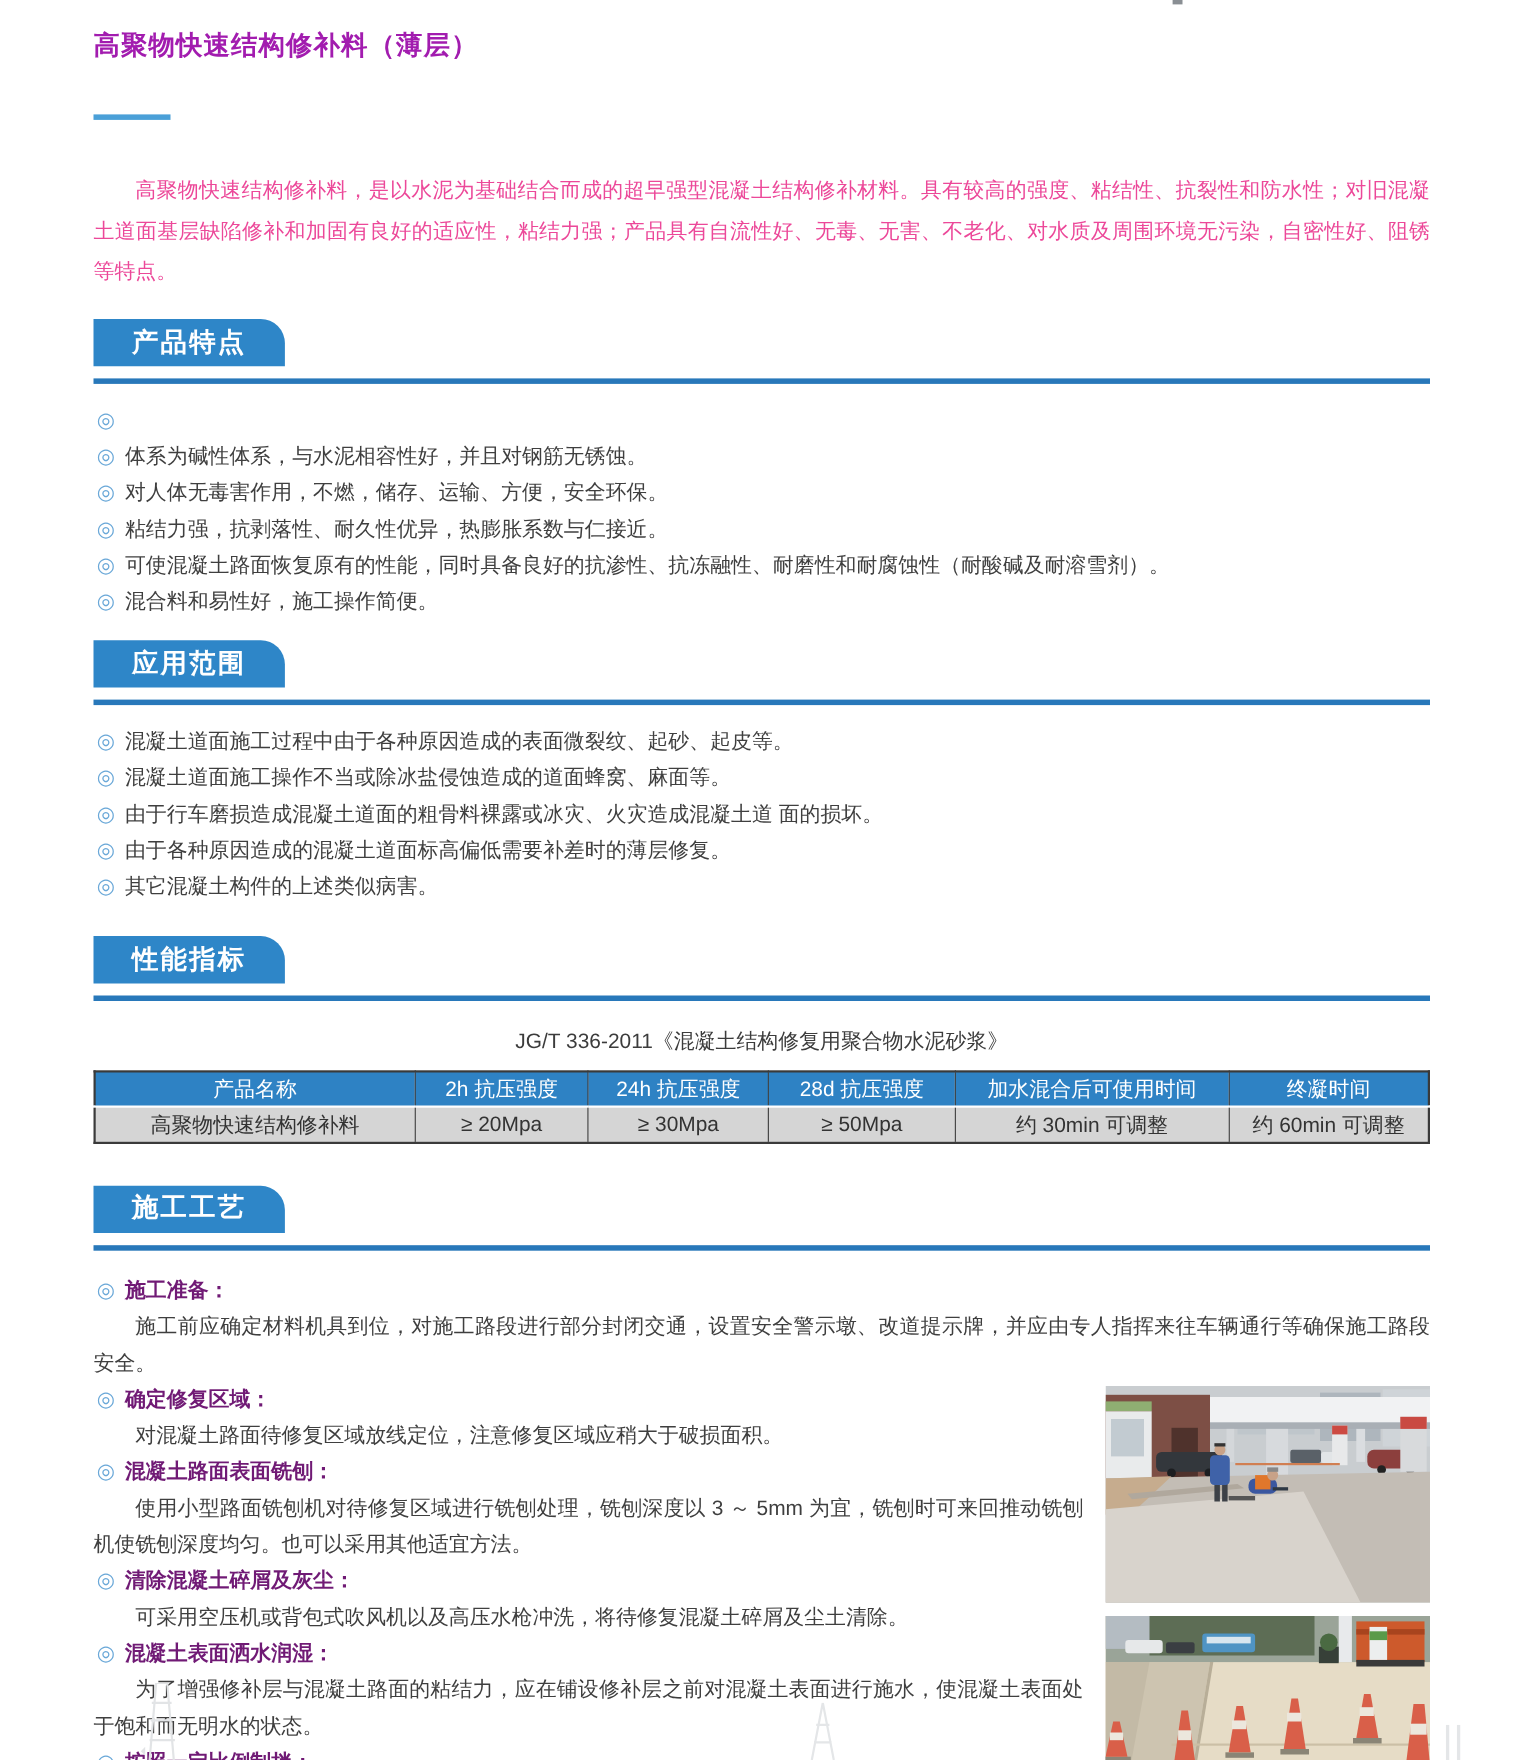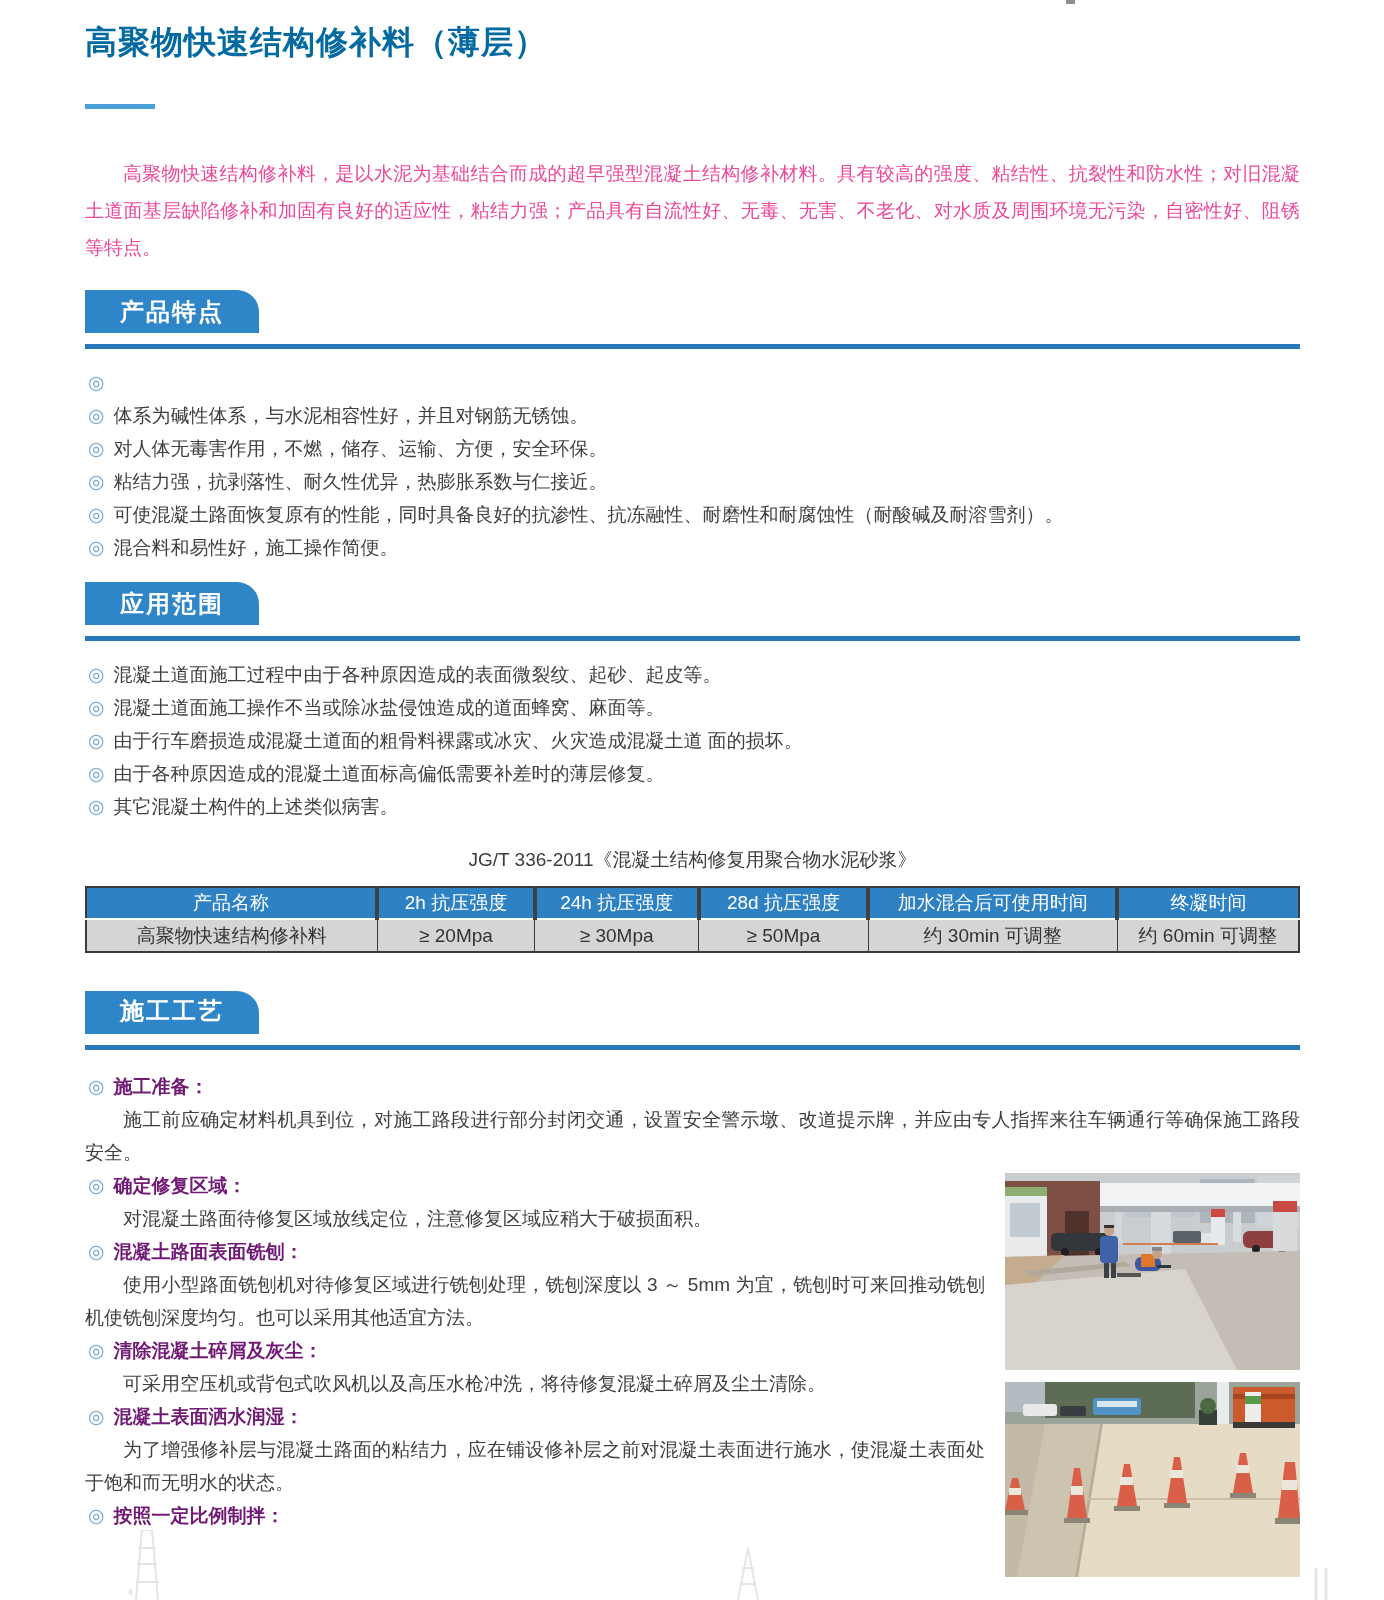--- a/index.html
+++ b/index.html
@@ -4,22 +4,22 @@
 <style>
   html,body{margin:0;padding:0;background:#ffffff;}
   .page{
     position:relative;width:1384px;height:1600px;overflow:hidden;background:#ffffff;
     font-family:"Liberation Sans","DejaVu Sans",sans-serif;color:#3f3f3f;
   }
   .content{position:relative;width:1215px;margin:0 84px 0 85px;}
   .top-artifact{position:absolute;left:1066px;top:0;width:9px;height:4px;background:#8a8f94;}
 
   h1.title{
-    margin:22px 0 0 0;font-size:32px;line-height:40px;font-weight:800;
-    color:#0369a1;letter-spacing:1px;
+    margin:22px 0 0 0;font-size:24px;line-height:40px;font-weight:800;
+    color:#a21caf;letter-spacing:1px;
   }
   .title-dash{width:70px;height:5px;background:#4aa0d8;margin-top:42px;}
 
   p.intro{
     margin:46px 0 0 0;font-size:19px;line-height:37px;text-indent:2em;color:#ec4899;
     text-align:justify;
   }
 
   .sec-head{position:relative;height:47px;}
   .sec-head::after{
@@ -41,21 +41,21 @@
   }
   .bullet-icon{color:#6aa8d8;font-size:19px;margin:0 9px 0 3px;flex:0 0 auto;}
 
   .std-caption{margin:24px 0 0 0;font-size:19px;color:#3c3c3c;text-align:center;}
   table.perf{
     width:100%;margin-top:13px;border-collapse:collapse;table-layout:fixed;
     border:2px solid #3a3a3a;font-size:19px;
   }
   table.perf th{
     background:#2e82c4;color:#ffffff;font-weight:400;height:30px;padding:0 2px;
-    border-left:4px solid #404040;border-bottom:2px solid #ffffff;white-space:nowrap;
+    border-left:1px solid #404040;border-bottom:2px solid #ffffff;white-space:nowrap;
   }
   table.perf td{
     background:#d5d5d5;color:#333333;text-align:center;height:31px;padding:0 2px;
     border-left:1px solid #3a3a3a;white-space:nowrap;
   }
   table.perf th:first-child,table.perf td:first-child{border-left:none;}
 
   .process-body{margin-top:20px;font-size:19px;color:#3f3f3f;}
   .step-head{display:flex;align-items:flex-start;line-height:33px;margin:0;}
   .step-head .label{font-weight:700;color:#701a75;}
@@ -127,20 +127,23 @@
       <li>
           <span class="bullet-icon">◎</span>
           <span>由于各种原因造成的混凝土道面标高偏低需要补差时的薄层修复。</span>
         </li>
       <li>
           <span class="bullet-icon">◎</span>
           <span>其它混凝土构件的上述类似病害。</span>
         </li>
     </ul>
 
+    <div class="sec-head m-performance">
+      <div class="sec-badge">性能指标</div>
+    </div>
     <p class="std-caption">JG/T 336-2011《混凝土结构修复用聚合物水泥砂浆》</p>
     <table class="perf">
       <colgroup>
         <col style="width:24%">
           <col style="width:13%">
           <col style="width:13.5%">
           <col style="width:14%">
           <col style="width:20.5%">
           <col style="width:15%">
       </colgroup>

